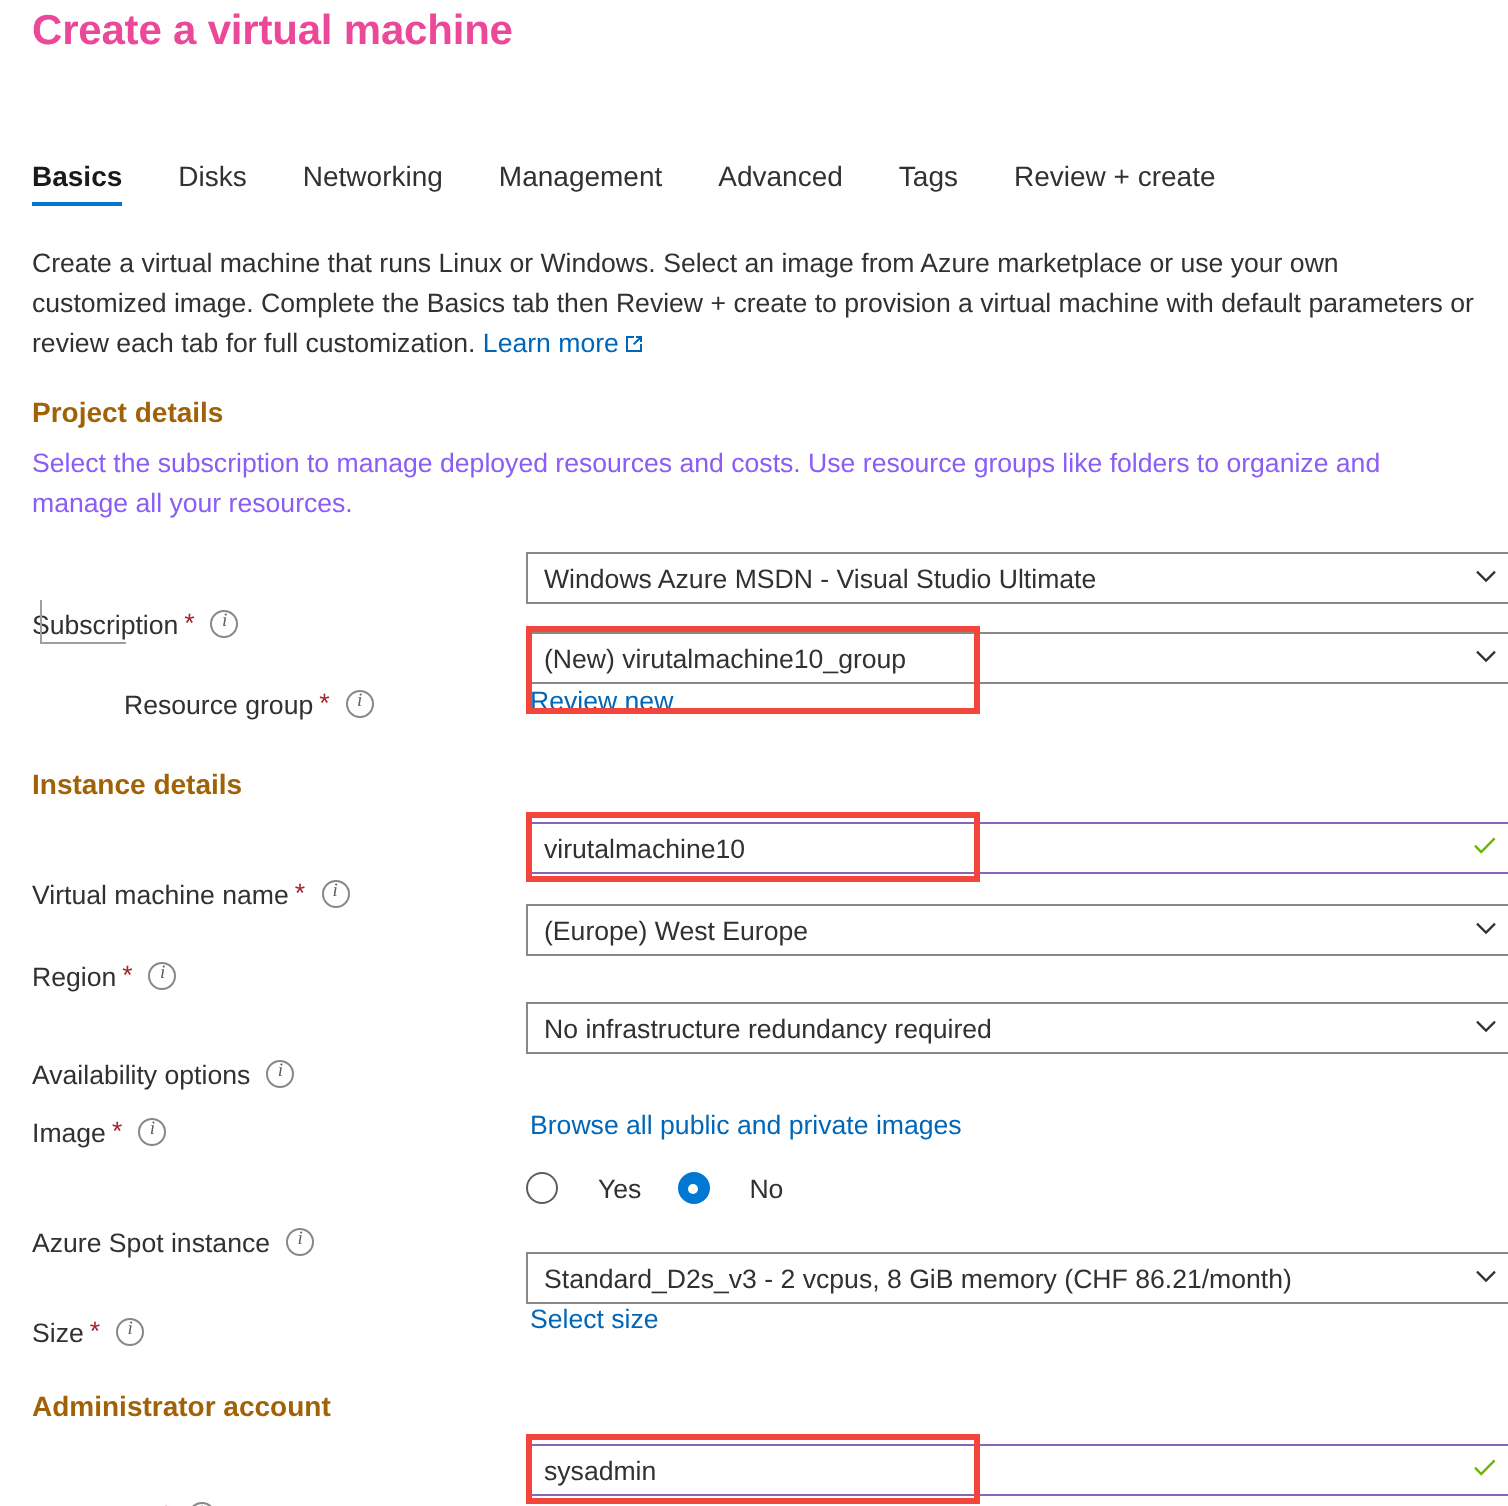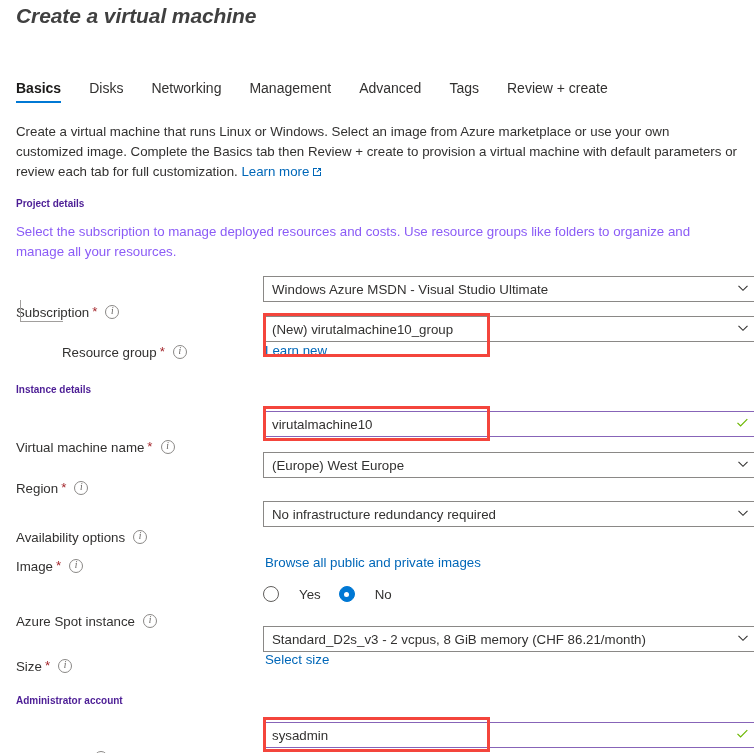--- a/index.html
+++ b/index.html
@@ -16,23 +16,22 @@
     -webkit-font-smoothing: antialiased;
   }
   .page { position: relative; width: 754px; height: 753px; }
 
   
   .page-title {
     position: absolute;
     left: 16px; top: 4px;
     font-size: 21px;
     font-weight: bold;
-    color: #404040;
+    color: #ec4899;
     letter-spacing: -0.1px;
-    font-style: italic;
   }
 
   
   .tabs {
     position: absolute;
     left: 16px; top: 80px;
     display: flex;
     align-items: flex-start;
   }
   .tab {
@@ -71,23 +70,23 @@
   .ext-icon {
     display: inline-block;
     vertical-align: -1px;
     margin-left: 3px;
   }
 
   
   .section-head {
     position: absolute;
     left: 16px;
-    font-size: 10px;
+    font-size: 14px;
     font-weight: bold;
-    color: #4c1d95;
+    color: #a16207;
   }
   .section-sub {
     position: absolute;
     left: 16px;
     width: 722px;
     font-size: 13.3px;
     line-height: 20px;
     color: #8b5cf6;
   }
 
@@ -248,21 +247,21 @@
     <span>Resource group</span>
     <span class="req">*</span>
     <span class="info-icon">i</span>
   </div>
   <div class="control" style="top:316px">
     <span class="val">(New) virutalmachine10_group</span>
     <span class="chevron"><svg width="12" height="12" viewBox="0 0 12 12">
           <path d="M1.5 3.8 6 8.3l4.5-4.5" stroke="#323130" stroke-width="1.1" fill="none"></path>
         </svg></span>
   </div>
-  <a class="sublink link" style="top:343px">Learn new</a>
+  <a class="sublink link" style="top:343px">Review new</a>
   <div class="annot" style="left:263px; top:313px; width:227px; height:44px;"></div>
 
   <div class="section-head" style="top:384px">Instance details</div>
 
   <div class="label" style="top:416px">
     <span>Virtual machine name</span>
     <span class="req">*</span>
     <span class="info-icon">i</span>
   </div>
   <div class="control purple" style="top:411px">

